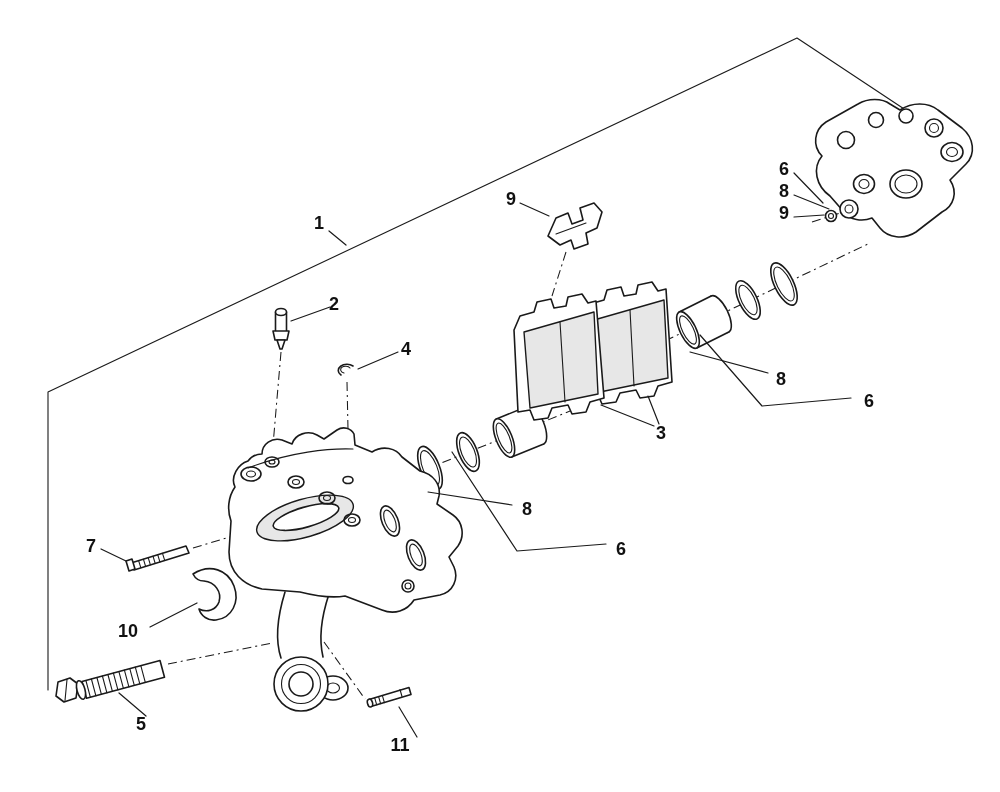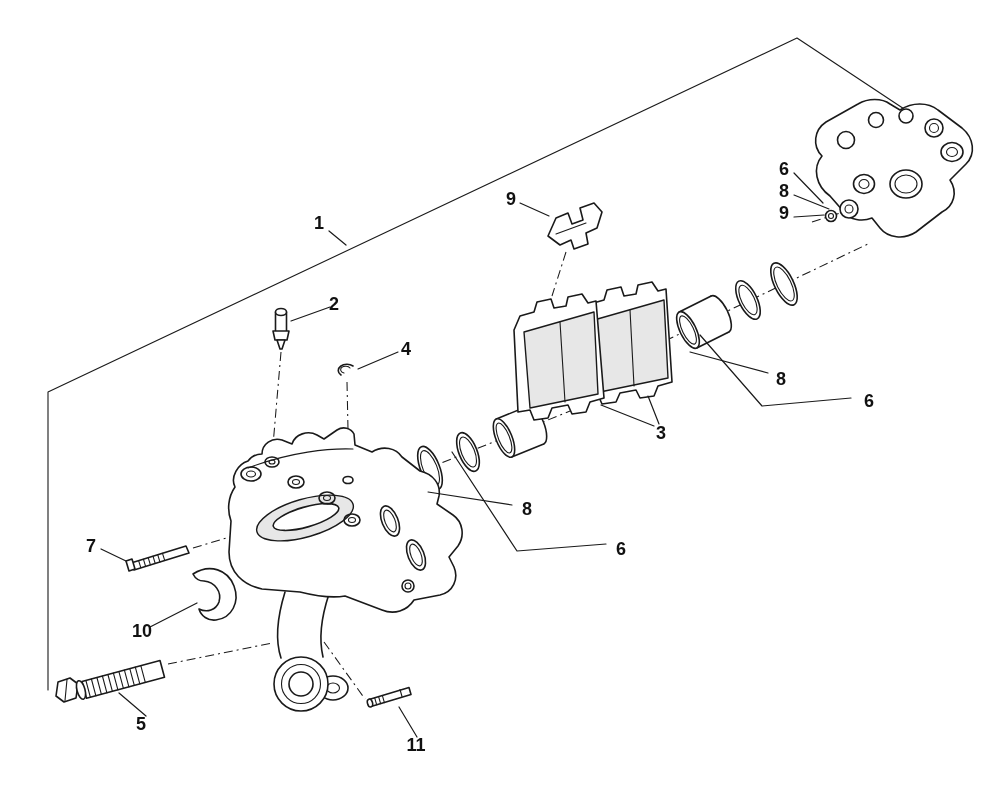--- a/index.html
+++ b/index.html
@@ -210,17 +210,17 @@
   <div class="callout" style="left:511px;top:199px">9</div>
   <div class="callout" style="left:784px;top:169px">6</div>
   <div class="callout" style="left:784px;top:191px">8</div>
   <div class="callout" style="left:784px;top:213px">9</div>
   <div class="callout" style="left:661px;top:433px">3</div>
   <div class="callout" style="left:527px;top:509px">8</div>
   <div class="callout" style="left:621px;top:549px">6</div>
   <div class="callout" style="left:781px;top:379px">8</div>
   <div class="callout" style="left:869px;top:401px">6</div>
   <div class="callout" style="left:91px;top:546px">7</div>
-  <div class="callout" style="left:142px;top:631px">10</div>
+  <div class="callout" style="left:128px;top:631px">10</div>
   <div class="callout" style="left:141px;top:724px">5</div>
-  <div class="callout" style="left:416px;top:745px">11</div>
+  <div class="callout" style="left:400px;top:745px">11</div>
 
 </div>
 
 </body></html>

